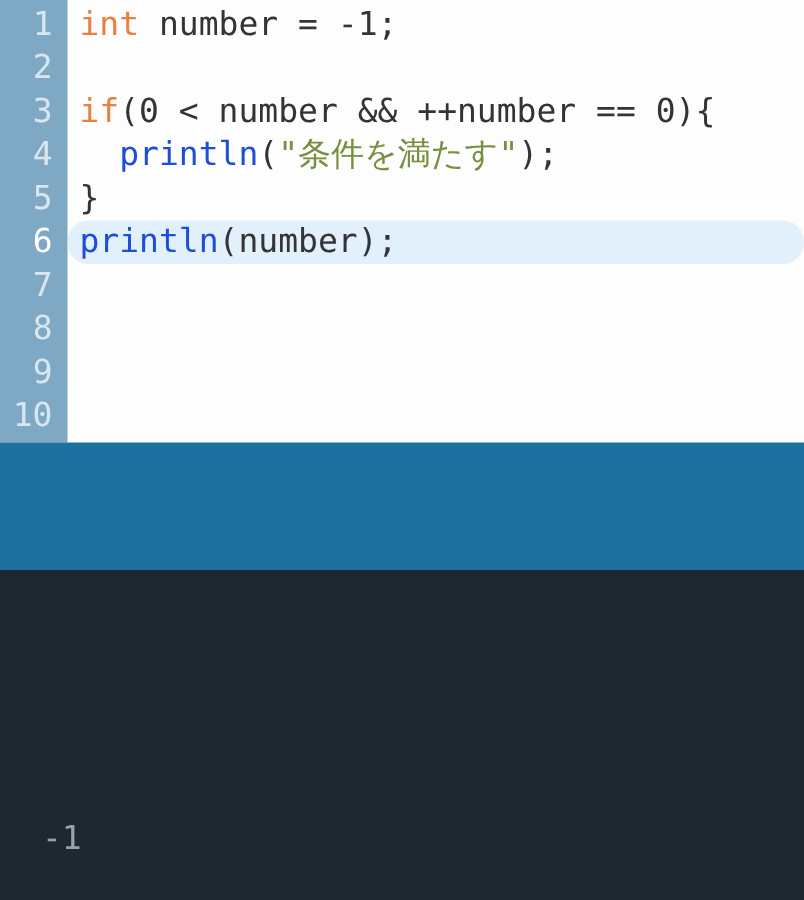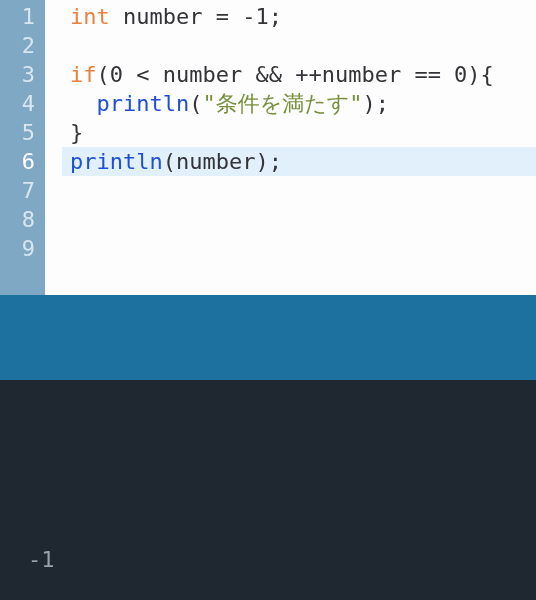--- a/index.html
+++ b/index.html
@@ -34,34 +34,35 @@
       line-height: 29px;
       height: 29px;
     }
     .line-number.active {
       color: #ffffff;
       font-weight: 500;
     }
     .code-area {
       flex: 1;
       padding-top: 2px;
-      padding-left: 25px;
+      padding-left: 8px;
       font-size: 22px;
       line-height: 29px;
       position: relative;
     }
     .code-line {
       height: 29px;
       white-space: pre;
     }
     .code-line.highlighted {
       background: #e1f0fa;
       margin-left: -8px;
       padding-left: 8px;
       margin-right: 0;
+      border-radius: 14px;
     }
     .tok-keyword { color: #e8813f; }
     .tok-func { color: #1d4ed8; }
     .tok-string { color: #77903e; }
     .tok-default { color: #333338; }
     .separator {
       height: 85px;
       background: #1c719e;
     }
     .console {
@@ -86,20 +87,21 @@
   <div class="gutter">
       <div class="line-number">1</div>
       <div class="line-number">2</div>
       <div class="line-number">3</div>
       <div class="line-number">4</div>
       <div class="line-number">5</div>
       <div class="line-number active">6</div>
       <div class="line-number">7</div>
       <div class="line-number">8</div>
       <div class="line-number">9</div>
+      <div class="line-number">10</div>
     </div>
   <div class="code-area">
       <div class="code-line"><span class="tok-keyword">int</span><span class="tok-default"> number = -1;</span></div>
       <div class="code-line"></div>
       <div class="code-line"><span class="tok-keyword">if</span><span class="tok-default">(0 &lt; number &amp;&amp; ++number == 0){</span></div>
       <div class="code-line"><span class="tok-default">  </span><span class="tok-func">println</span><span class="tok-default">(</span><span class="tok-string">"条件を満たす"</span><span class="tok-default">);</span></div>
       <div class="code-line"><span class="tok-default">}</span></div>
       <div class="code-line highlighted"><span class="tok-func">println</span><span class="tok-default">(number);</span></div>
       <div class="code-line"></div>
       <div class="code-line"></div>

